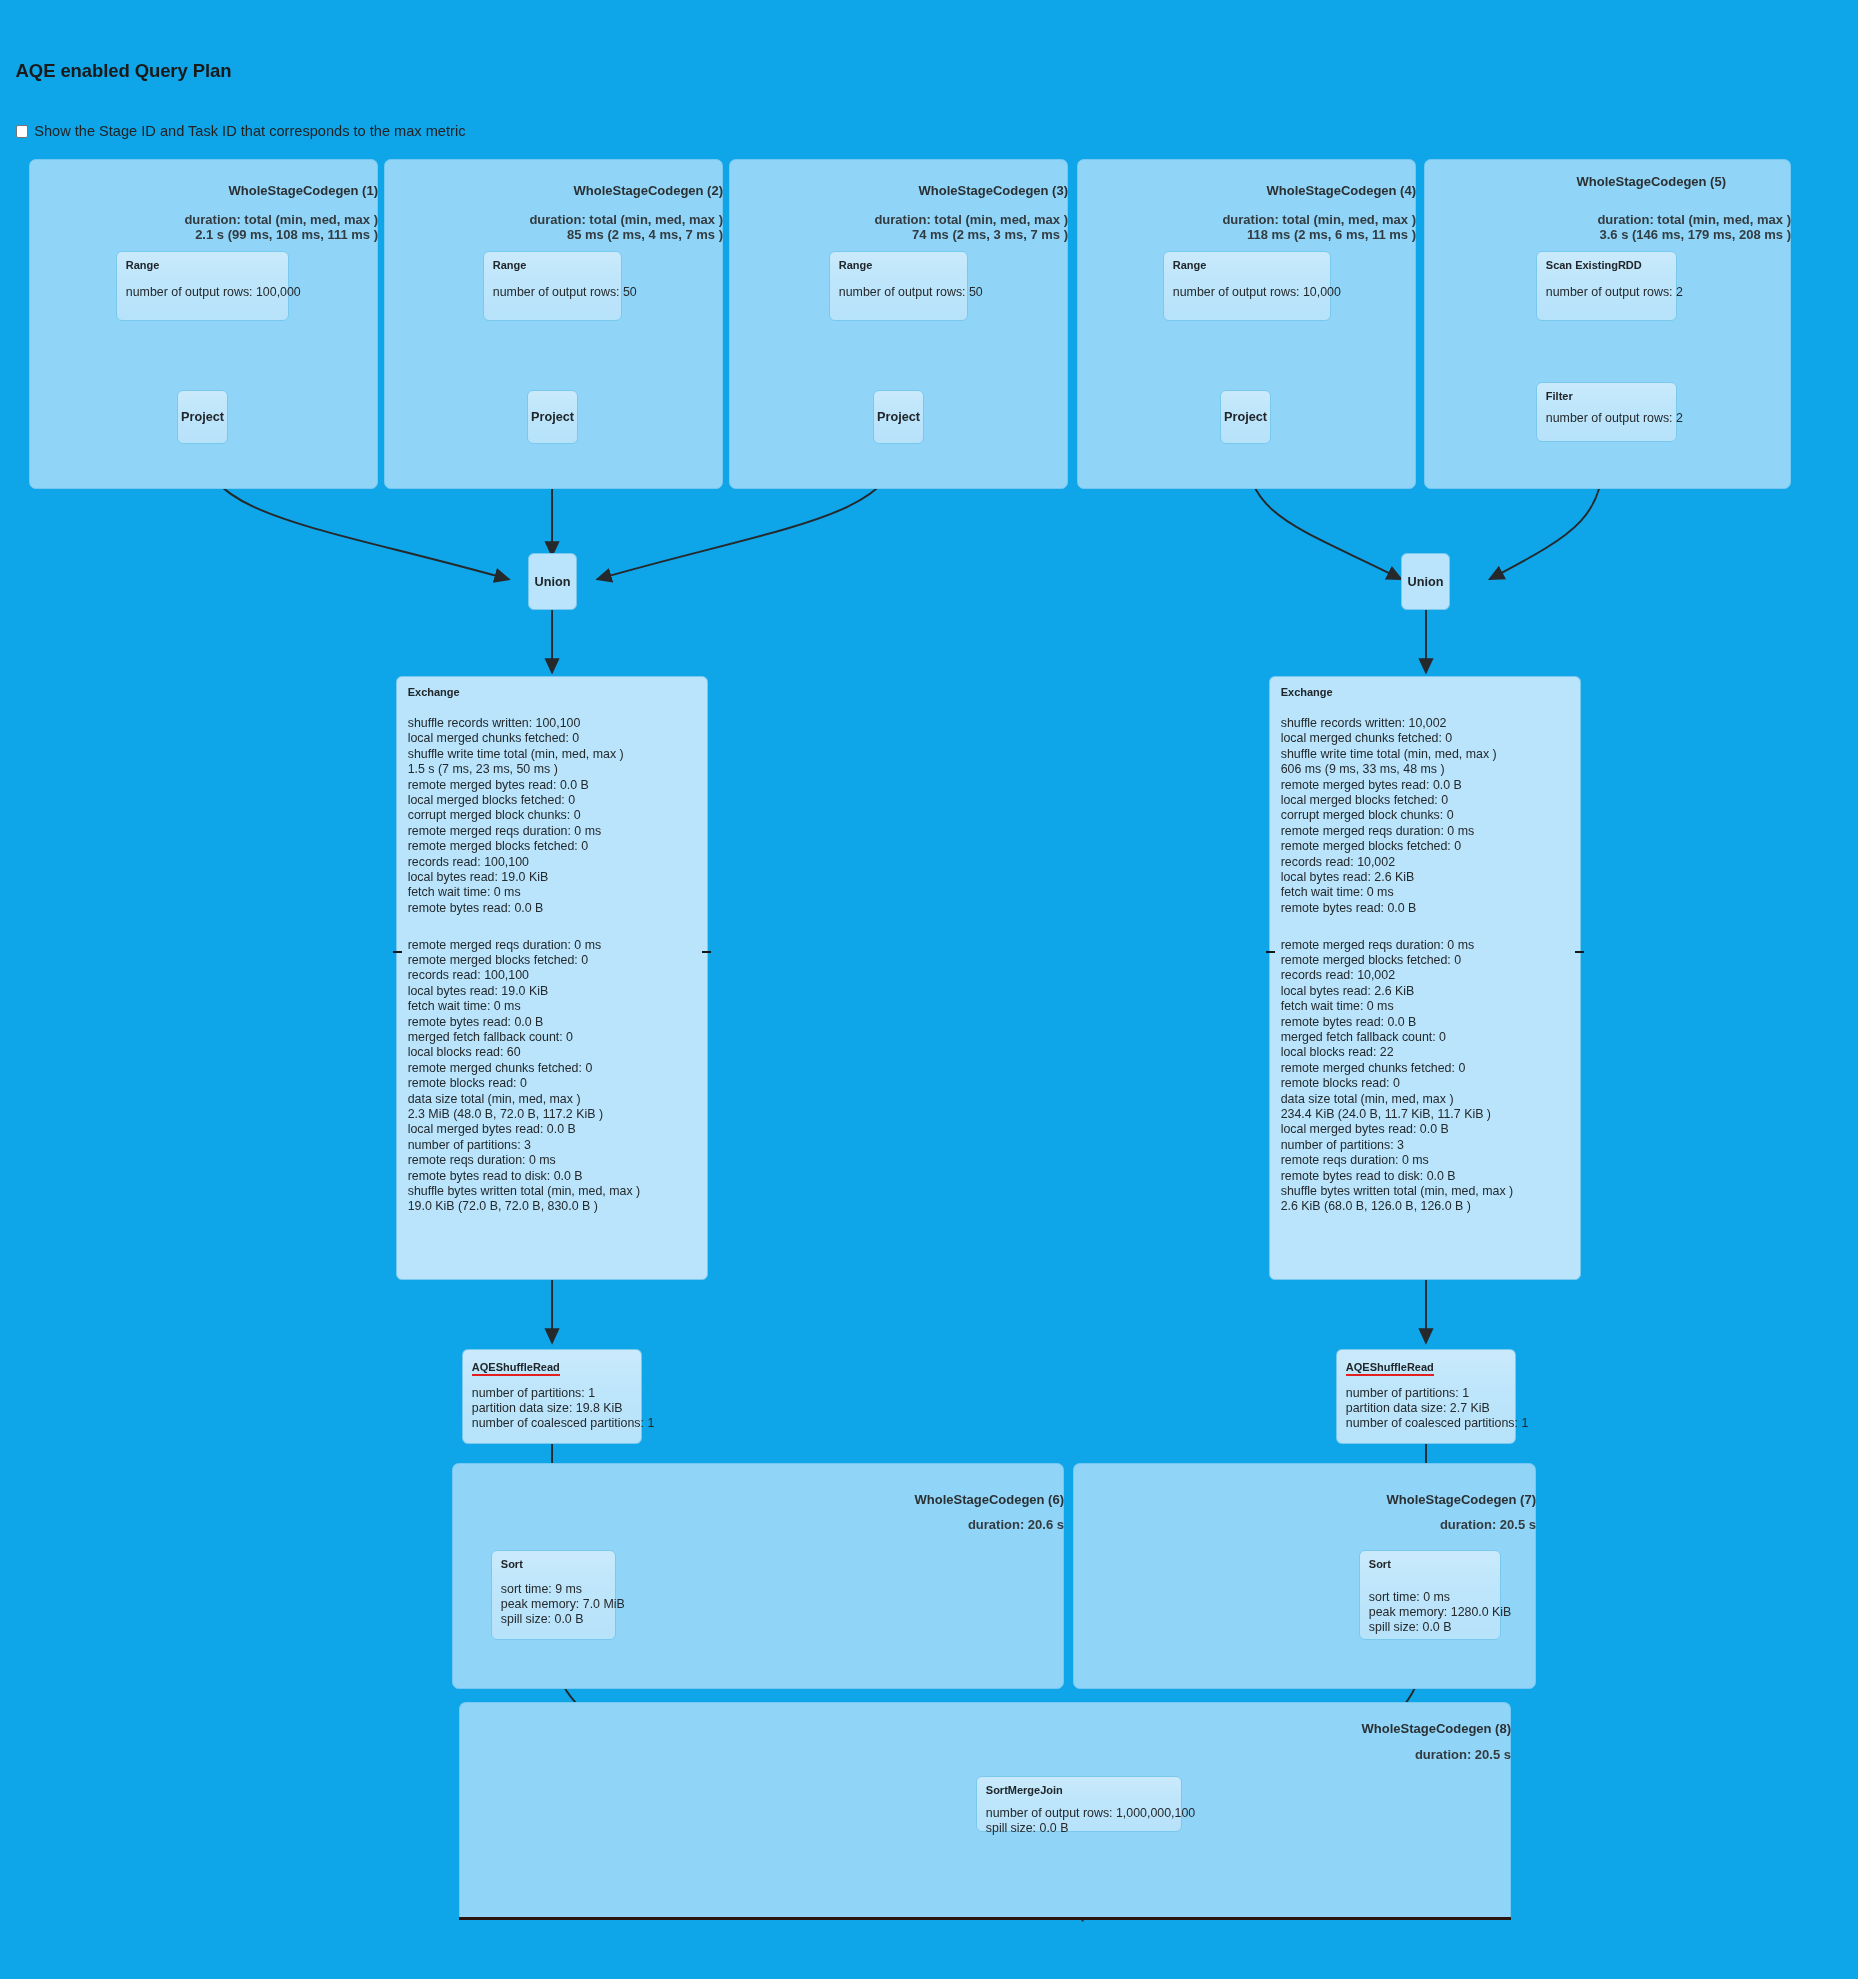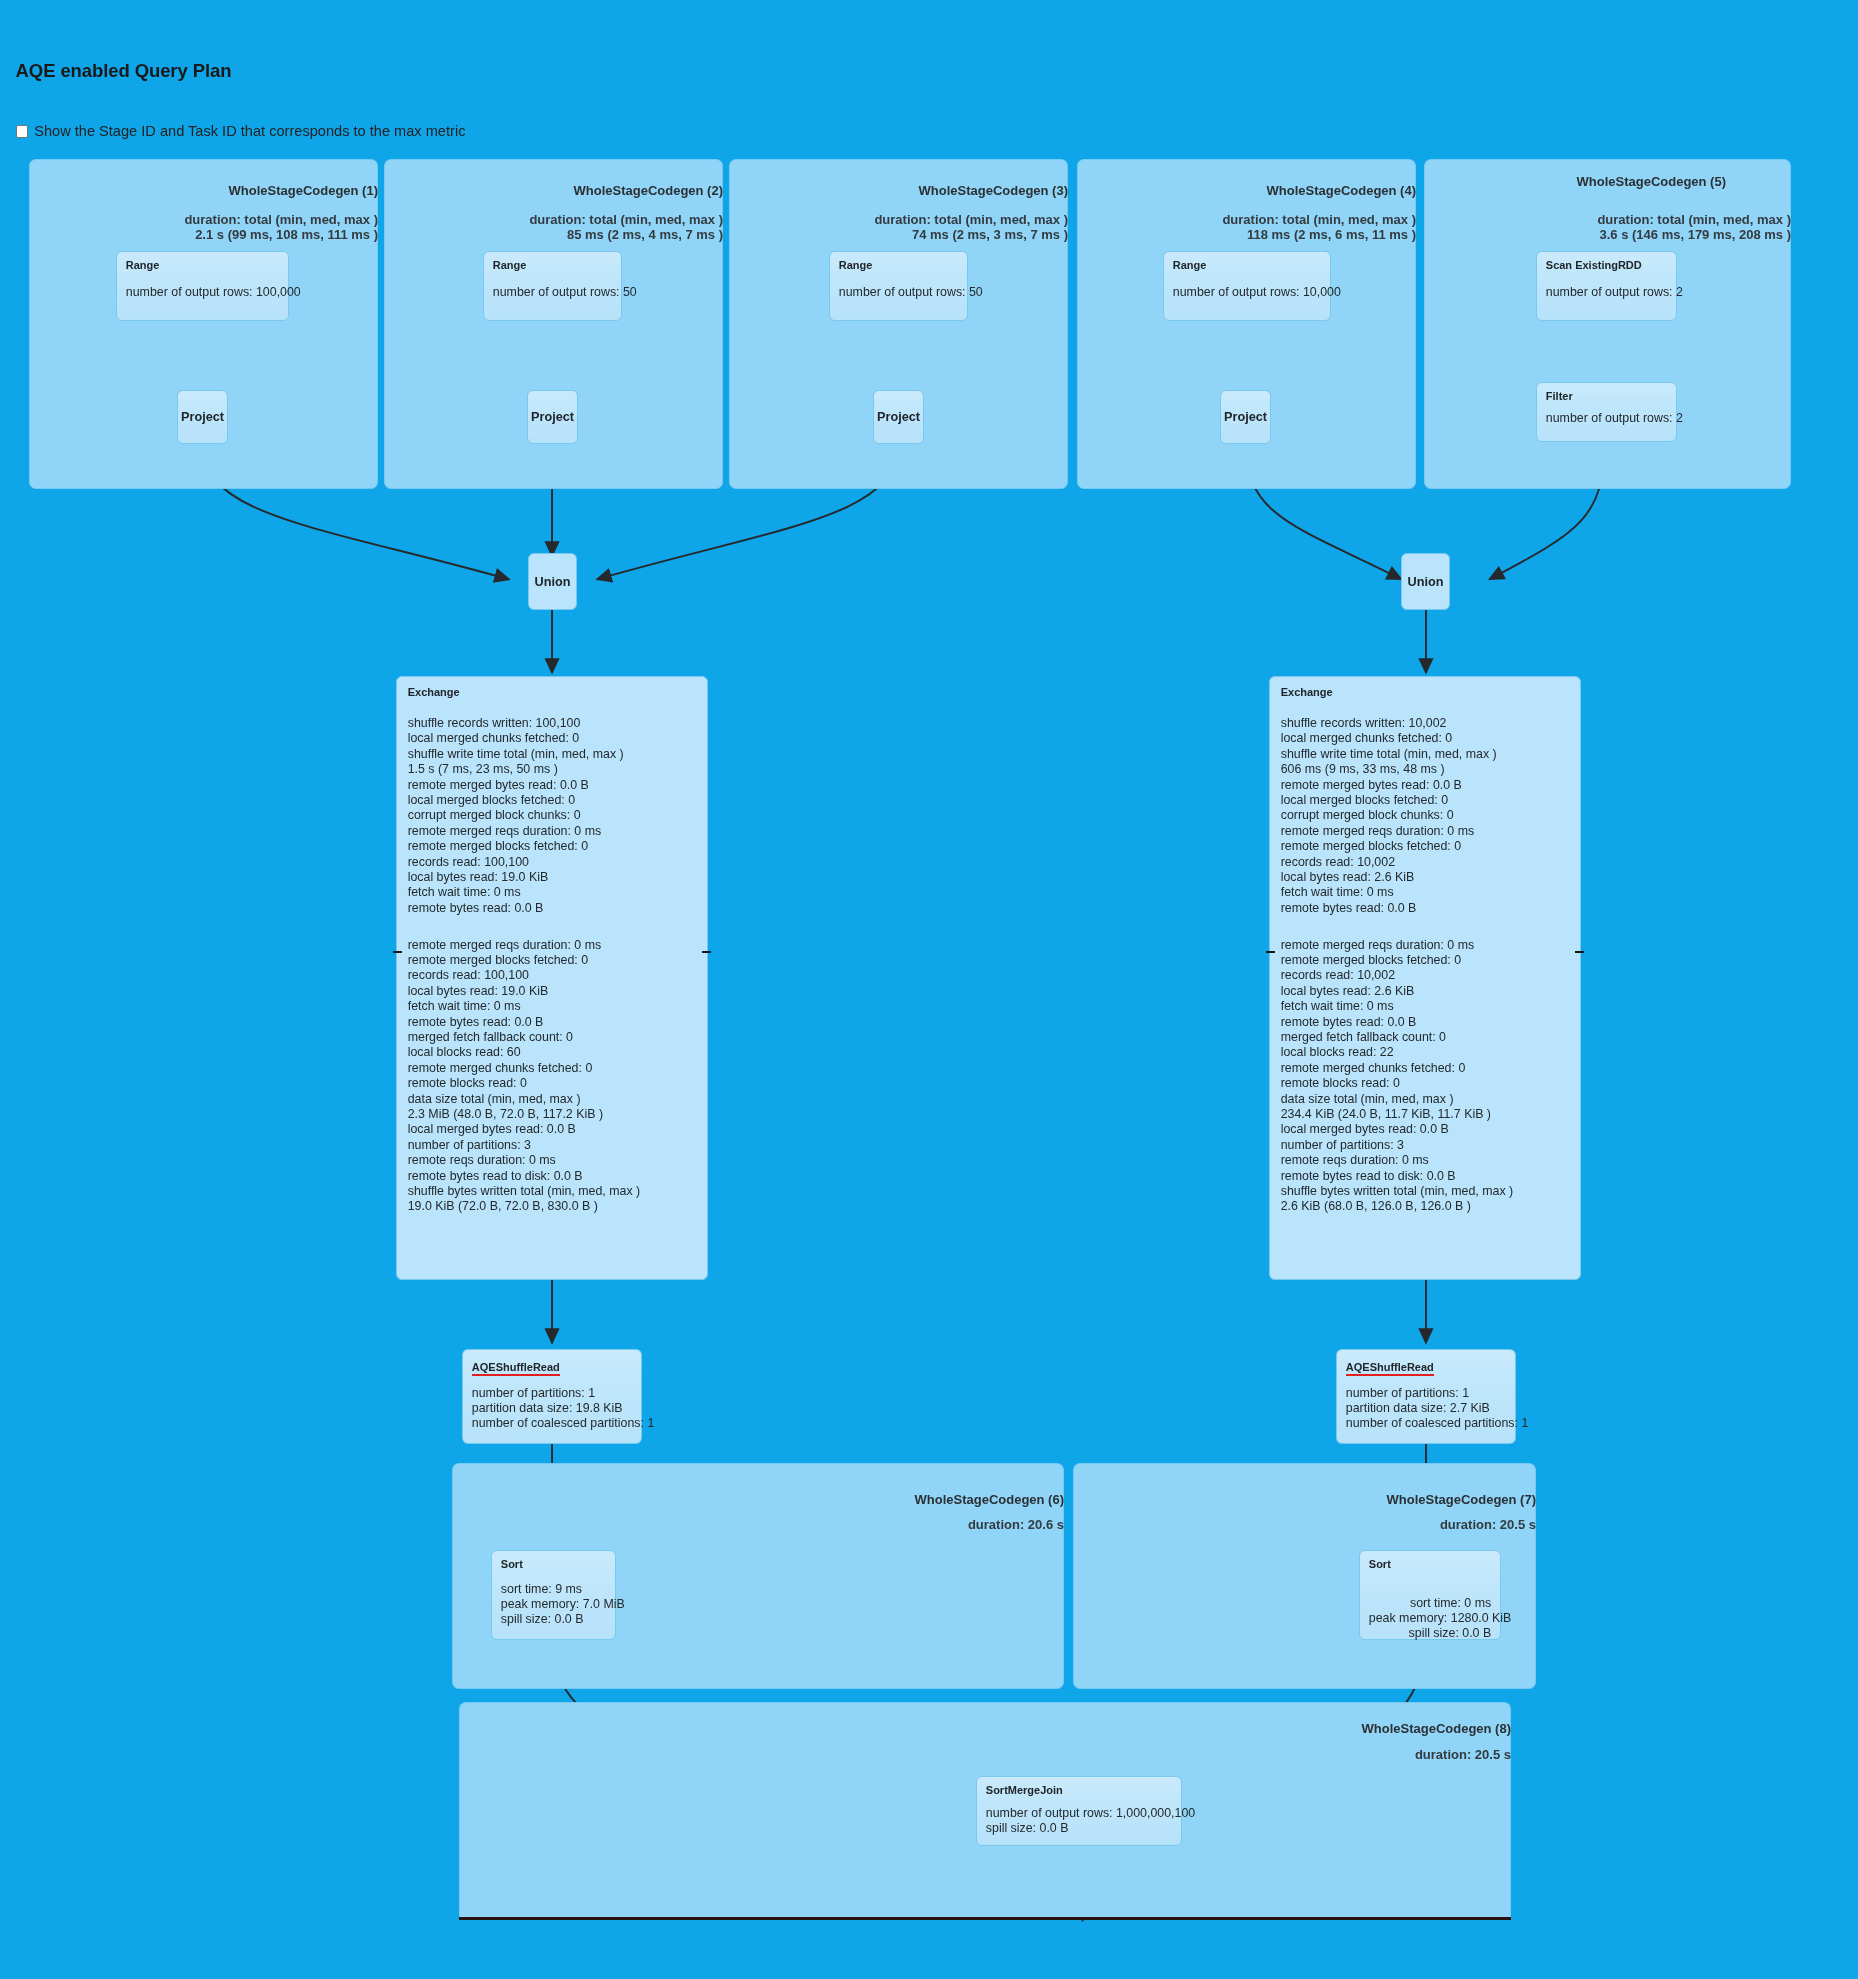--- a/index.html
+++ b/index.html
@@ -403,35 +403,35 @@
     <div class="n-title">Sort</div>
     <div class="n-metrics" style="margin-top:12.7px;">
       <div>sort time: 9 ms</div>
       <div>peak memory: 7.0 MiB</div>
       <div>spill size: 0.0 B</div>
     </div>
   </div>
 
   <div class="node" style="left:1359px; top:1550px; width:142px; height:90px;">
     <div class="n-title">Sort</div>
-    <div class="n-metrics" style="margin-top:27px;text-align:right;">
+    <div class="n-metrics" style="margin-top:21px;">
       <div>sort time: 0 ms</div>
       <div>peak memory: 1280.0 KiB</div>
       <div>spill size: 0.0 B</div>
     </div>
   </div>
 
   <div class="cluster" style="left:459px; top:1702px; width:1052px; height:217px; border-radius:6.8px 6.8px 0 0; border-bottom:none;"></div>
   <div class="cluster-title" style="left:459px; top:1721px; width:1052px;">WholeStageCodegen (8)</div>
   <div class="cluster-sub" style="left:459px; top:1747px; width:1052px;">
     <div>duration: 20.5 s</div>
   </div>
   <div class="hbar" style="left:459px; top:1917px; width:1052px;"></div>
 
-  <div class="node" style="left:976px; top:1776px; width:206px; height:70px;">
+  <div class="node" style="left:976px; top:1776px; width:206px; height:56px;">
     <div class="n-title">SortMergeJoin</div>
     <div class="n-metrics" style="margin-top:10.7px;">
       <div>number of output rows: 1,000,000,100</div>
       <div>spill size: 0.0 B</div>
     </div>
   </div>
 
 </div>
 
 

